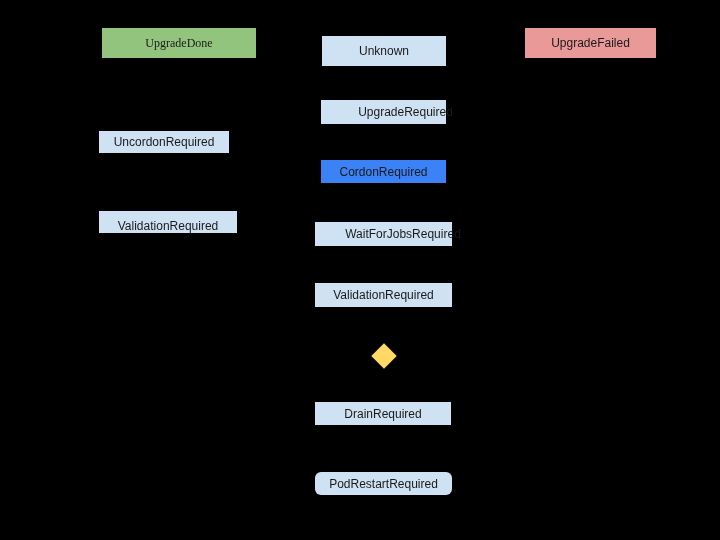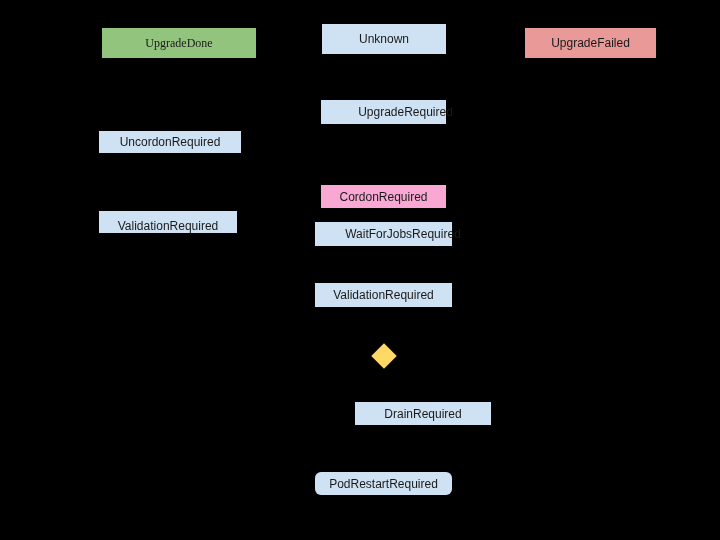--- a/index.html
+++ b/index.html
@@ -20,31 +20,31 @@
     display: flex;
     align-items: center;
     justify-content: center;
     font-size: 12px;
     color: #1a1a1a;
     white-space: nowrap;
     box-sizing: border-box;
   }
   
   .n-upgrade-done        { left: 102px; top: 28px;  width: 154px; height: 30px; font-family: Liberation Serif, serif; }
-  .n-unknown             { left: 322px; top: 24px;  width: 124px; height: 30px; }
+  .n-unknown             { left: 322px; top: 36px;  width: 124px; height: 30px; }
   .n-upgrade-failed      { left: 525px; top: 28px;  width: 131px; height: 30px; }
   
   .n-upgrade-required    { left: 321px; top: 100px; width: 125px; height: 24px; padding-left: 44px; }
   .n-cordon-required     { left: 321px; top: 160px; width: 125px; height: 23px; }
   .n-wait-for-jobs       { left: 315px; top: 222px; width: 137px; height: 24px; }
   .n-pod-deletion        { left: 315px; top: 283px; width: 137px; height: 24px; }
-  .n-drain-required      { left: 315px; top: 402px; width: 136px; height: 23px; margin-left: 40px; }
+  .n-drain-required      { left: 315px; top: 402px; width: 136px; height: 23px; }
   .n-pod-restart         { left: 315px; top: 472px; width: 137px; height: 23px; }
   
-  .n-uncordon-required   { left: 99px;  top: 131px; width: 142px; height: 22px; text-align: center; }
+  .n-uncordon-required   { left: 99px;  top: 131px; width: 130px; height: 22px; text-align: center; }
   .n-validation-required { left: 99px;  top: 211px; width: 138px; height: 22px; }
   
   .diamond {
     position: absolute;
     left: 375px;
     top: 347px;
     width: 18px;
     height: 18px;
     transform: rotate(45deg);
   }
@@ -67,21 +67,21 @@
   </div>
 
   <div class="node n-upgrade-required" style="background: rgb(207, 226, 243);">
     <span>UpgradeRequired</span>
   </div>
 
   <div class="node n-uncordon-required" style="background: rgb(207, 226, 243);">
     <span>UncordonRequired</span>
   </div>
 
-  <div class="node n-cordon-required" style="background: #f9a8d4; margin-top: 25px;">
+  <div class="node n-cordon-required" style="background: #3b82f6;">
     <span>CordonRequired</span>
   </div>
 
   <div class="node n-validation-required" style="background: rgb(207, 226, 243); align-items: flex-end;">
     <span>ValidationRequired</span>
   </div>
 
   <div class="node n-wait-for-jobs" style="background: rgb(207, 226, 243); padding-left: 39px;">
     <span>WaitForJobsRequired</span>
   </div>

